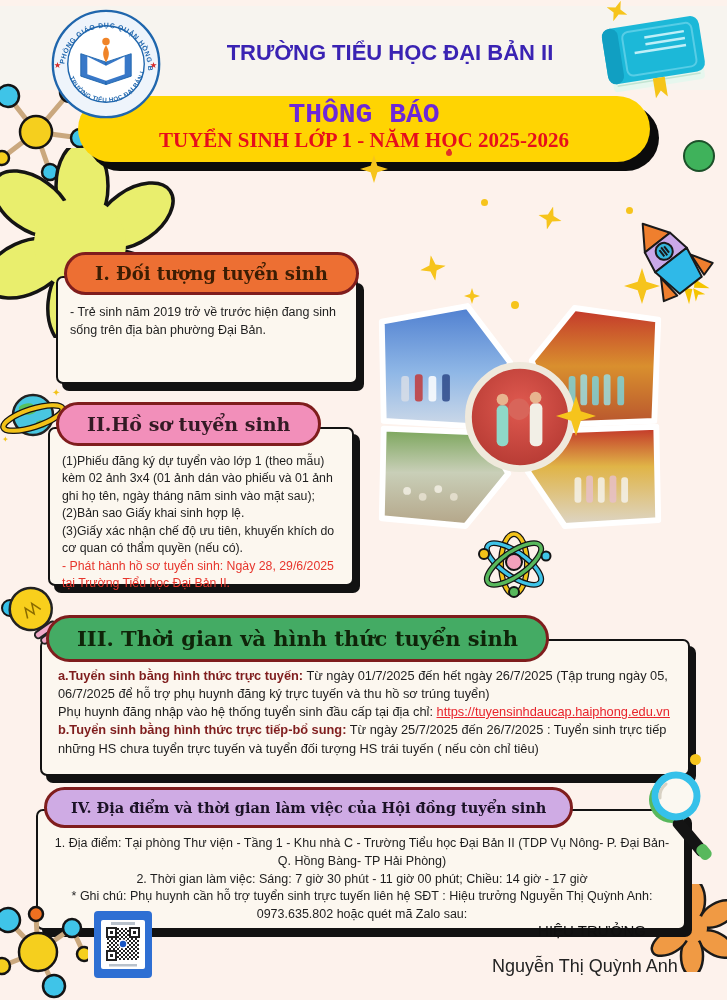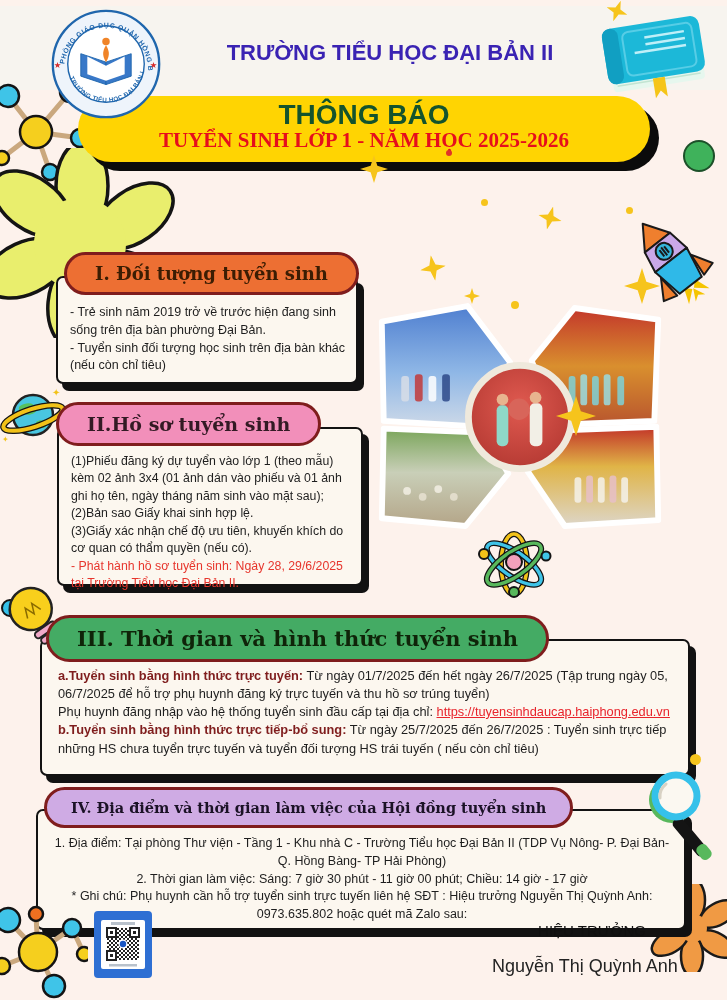--- a/index.html
+++ b/index.html
@@ -7,40 +7,40 @@
           font-family:"Liberation Sans",sans-serif;}
   
   .header-band{position:absolute;left:0;top:6px;width:727px;height:84px;background:#f7f4ef;z-index:1;}
   .school-title{position:absolute;left:170px;top:40px;width:440px;text-align:center;
     font-family:"Liberation Sans",sans-serif;font-weight:bold;font-size:22px;color:#3a23b3;z-index:2;}
   .logo-wrap{position:absolute;left:50px;top:8px;z-index:5;}
   .book-wrap{position:absolute;left:592px;top:14px;z-index:3;}
   
   .banner{position:absolute;left:78px;top:96px;width:572px;height:66px;background:#ffd402;
     border-radius:36px;box-shadow:9px 9px 0 #0b0b0b;z-index:3;text-align:center;padding-top:4px;box-sizing:border-box;}
-  .banner .l1{font-family:Liberation Sans, sans-serif;font-weight:bold;font-size:28px;color:#14532d;line-height:1.05;}
+  .banner .l1{font-family:Liberation Mono, monospace;font-weight:bold;font-size:28px;color:#6d28d9;line-height:1.05;}
   .banner .l2{font-family:"Liberation Serif",serif;font-weight:bold;font-size:21px;color:#e60e1c;line-height:1.1;}
   
   .pill{position:absolute;z-index:4;border-radius:30px;padding:8px 28px;border:3px solid #7f1d1d;
     font-family:"DejaVu Serif",serif;font-weight:bold;white-space:nowrap;box-sizing:border-box;}
   .card{position:absolute;background:#fcf7ef;border:2.5px solid #121212;border-radius:7px;
     box-shadow:6px 7px 0 #121212;z-index:2;box-sizing:border-box;}
   .body-text{font-family:"Liberation Sans",sans-serif;font-size:12.5px;color:#1e1e1e;line-height:1.42;}
   .body-text p{margin:0;}
   .red{color:#e7352c;}
   .violet{color:#7f1d1d;font-weight:bold;}
   a.reg-link{color:#e8232b;text-decoration:underline;}
   
   .pill-1{left:64px;top:252px;background:#ed6f33;color:#3b1d03;font-size:18px;}
   .pill-2{left:56px;top:402px;background:#f28fba;color:#331a24;font-size:19px;}
   .pill-3{left:46px;top:615px;background:#44ab64;color:#0f2409;font-size:21px;}
   .pill-4{left:44px;top:787px;background:#cfabe4;color:#1b1226;font-size:14.5px;padding:9px 24px;}
   
   .card-1{left:56px;top:276px;width:302px;height:108px;padding:26px 10px 6px 12px;}
-  .card-2{left:48px;top:427px;width:306px;height:159px;padding:24px 10px 6px 12px;font-size:12.3px;margin-left:9px;}
+  .card-2{left:48px;top:427px;width:306px;height:159px;padding:24px 10px 6px 12px;font-size:12.3px;}
   .card-3{left:40px;top:639px;width:650px;height:137px;padding:26px 12px 6px 16px;}
   .card-4{left:36px;top:809px;width:650px;height:121px;padding:24px 12px 6px 14px;text-align:center;}
   
   .signer-title{position:absolute;left:512px;top:922px;width:160px;text-align:center;
      font-weight:normal;font-size:15px;color:#101010;z-index:2;}
   .signer-name{position:absolute;left:492px;top:956px;width:200px;
      font-size:18px;color:#232323;z-index:2;}
   .qr-card{position:absolute;left:94px;top:911px;width:58px;height:67px;background:#2e6fd3;border-radius:4px;z-index:4;}
   .qr-inner{position:absolute;left:7px;top:9px;width:44px;height:49px;background:#ffffff;border-radius:2px;}
   
@@ -310,21 +310,20 @@
       <rect x="126" y="108" width="12" height="42" rx="5" fill="#8fd8c8"></rect>
       <circle cx="132" cy="102" r="6" fill="#e8b48f"></circle>
       <rect x="160" y="106" width="13" height="44" rx="5" fill="#f2efe6"></rect>
       <circle cx="166" cy="100" r="6" fill="#e8b48f"></circle>
       <circle cx="149" cy="112" r="11" fill="#d8655a"></circle>
     </g>
   </svg>
 
   <div class="card card-1 body-text">
     <p> - Trẻ sinh năm 2019 trở về trước hiện đang sinh sống trên địa bàn phường Đại Bản.</p>
-    <p> - Tuyển sinh đối tượng học sinh trên địa bàn khác (nếu còn chỉ tiêu)</p>
   </div>
   <div class="pill pill-1">I. Đối tượng tuyển sinh</div>
 
   <div class="card card-2 body-text">
     <p>(1)Phiếu đăng ký dự tuyển vào lớp 1 (theo mẫu) kèm 02 ảnh 3x4 (01 ảnh dán vào phiếu và 01 ảnh ghi họ tên, ngày tháng năm sinh vào mặt sau);</p>
     <p> (2)Bản sao Giấy khai sinh hợp lệ.</p>
     <p> (3)Giấy xác nhận chế độ ưu tiên, khuyến khích do cơ quan có thẩm quyền (nếu có).</p>
     <p class="red">- Phát hành hồ sơ tuyển sinh: Ngày 28, 29/6/2025 tại Trường Tiểu học Đại Bản II.</p>
   </div>
   <div class="pill pill-2">II.Hồ sơ tuyển sinh</div>

